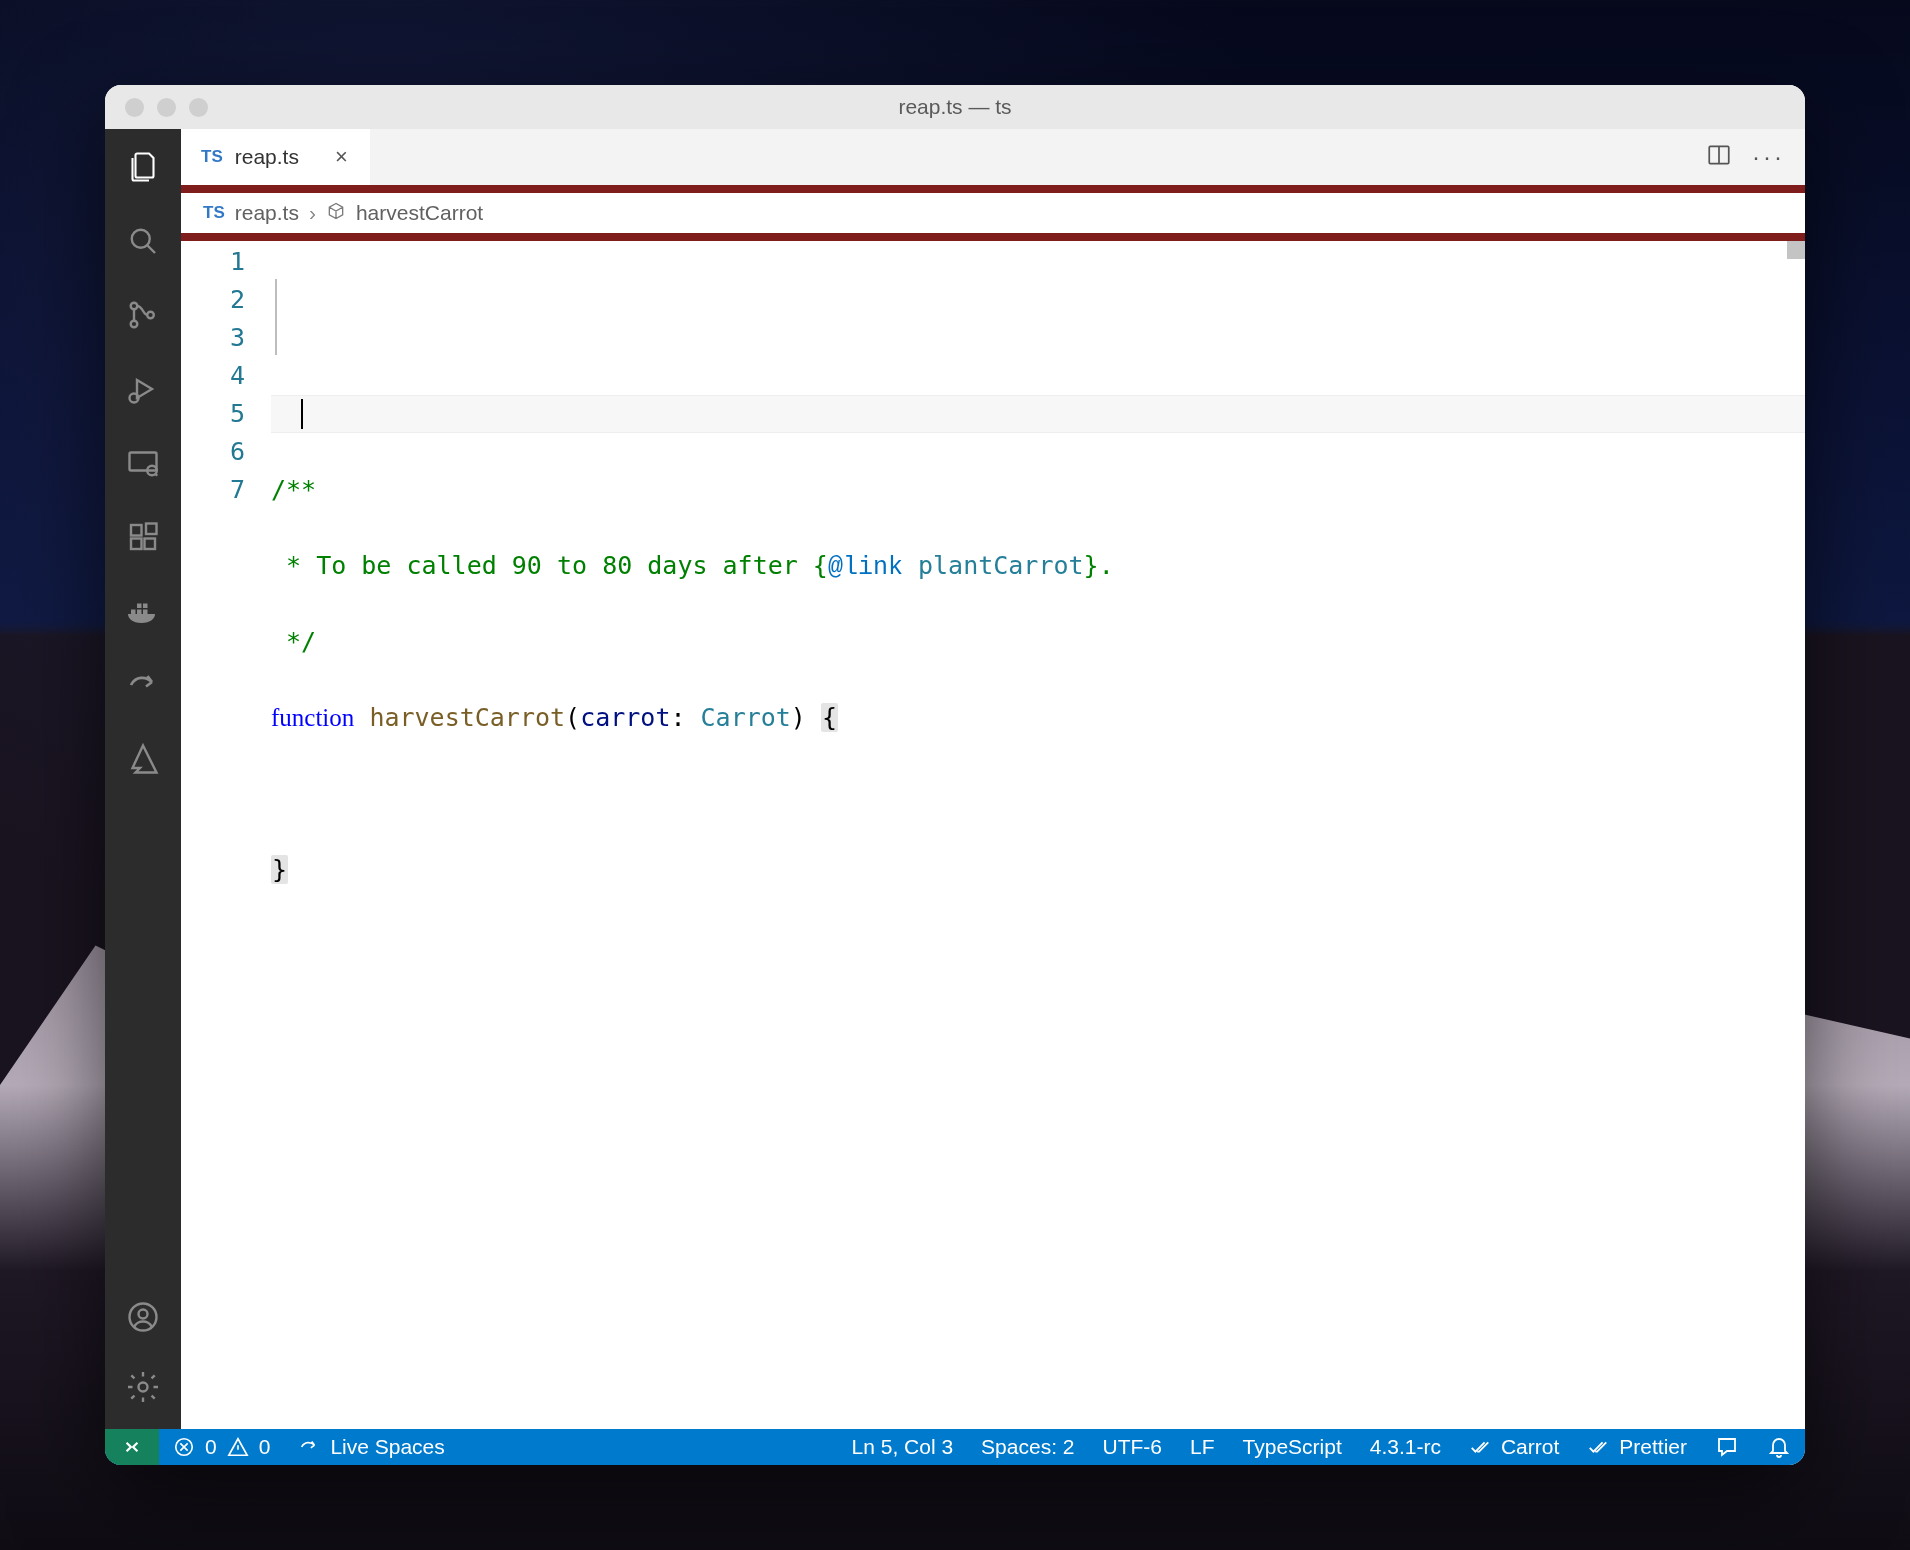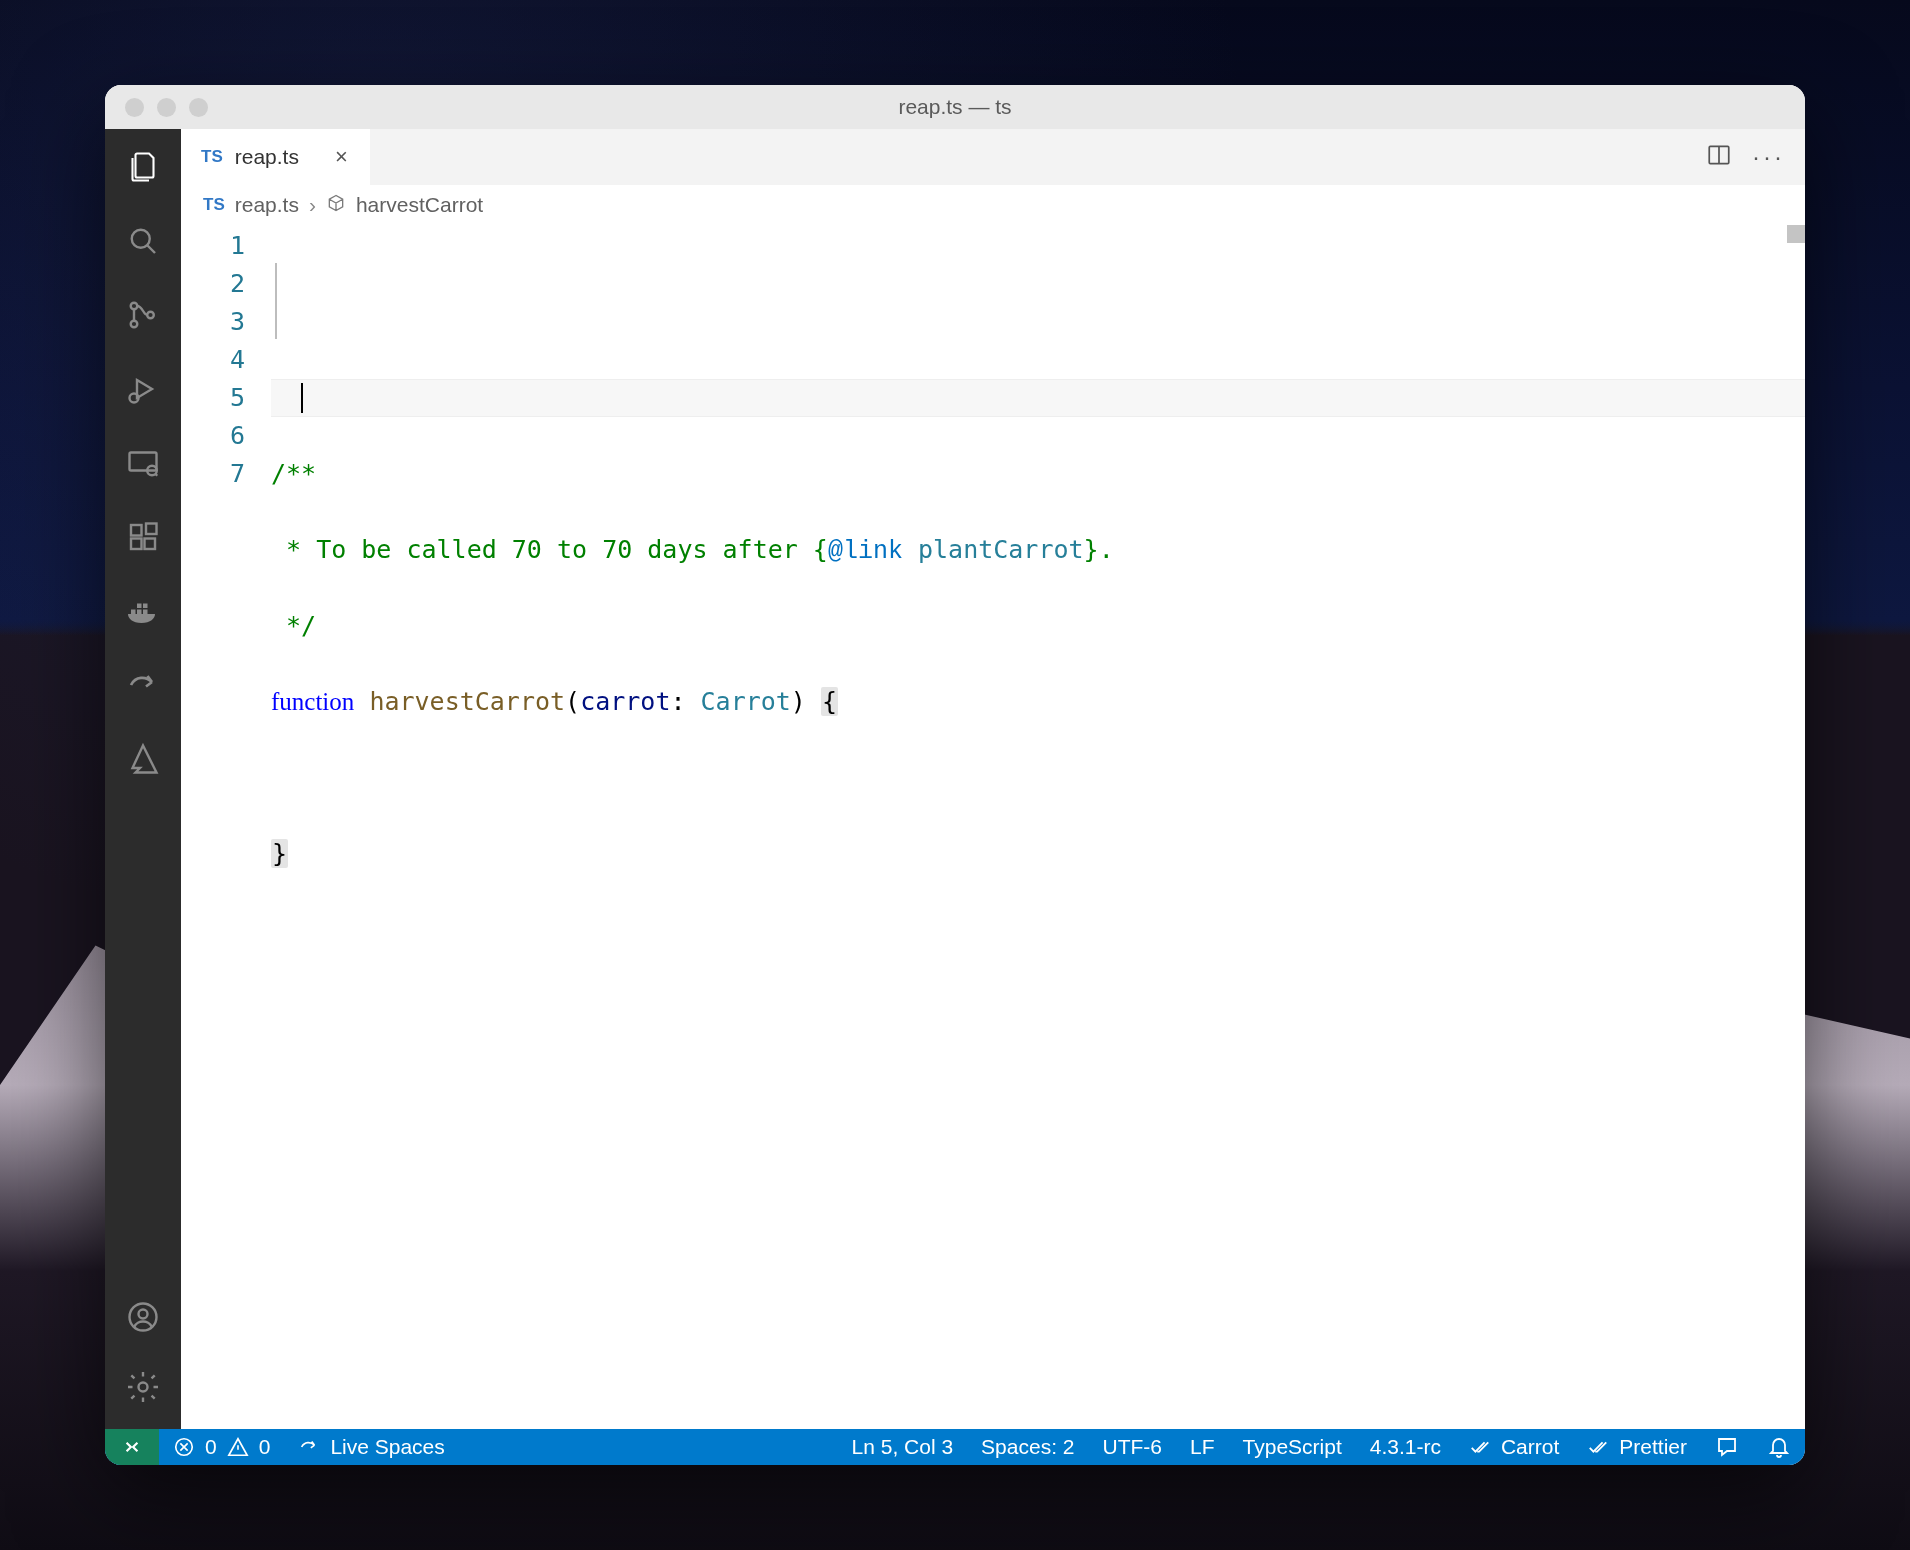--- a/index.html
+++ b/index.html
@@ -63,21 +63,21 @@
   .activity-bar .spacer { flex: 1; }
   .ab-icon {
     width: 40px; height: 40px;
     color: #8a8a8a;
     display: flex; align-items: center; justify-content: center;
     cursor: pointer;
   }
   .ab-icon.active { color: #ffffff; }
   .ab-icon svg { width: 36px; height: 36px; }
   .activity-bar .bottom { margin-bottom: 22px; gap: 30px; display:flex; flex-direction:column; align-items:center;}
-  .main-col { flex: 1; display: flex; flex-direction: column; min-width: 0; background:#be185d;}
+  .main-col { flex: 1; display: flex; flex-direction: column; min-width: 0; background:#7f1d1d;gap:8px;}
   .tabbar {
     height: 56px;
     background: #f3f3f3;
     display: flex;
     align-items: stretch;
     flex-shrink: 0;
   }
   .tab {
     display: flex; align-items: center;
     padding: 0 18px 0 20px;
@@ -326,21 +326,21 @@
           <div class="ln">5</div>
           <div class="ln">6</div>
           <div class="ln">7</div>
         </div>
         <div class="code">
           <div class="active-line-bg"></div>
           <div class="cursor-mark"></div>
           <div class="doc-bar"></div>
           <div class="code-lines">
 <div class="line"><span class="tok-comment">/**</span></div>
-<div class="line"><span class="tok-comment"> * </span><span class="tok-comment">To be called 70 to 70 days after </span><span class="tok-comment">{</span><span class="tok-link-tag">@link</span><span class="tok-comment"> </span><span class="tok-link-target">plantCarrot</span><span class="tok-comment">}</span><span class="tok-comment">.</span></div>
+<div class="line"><span class="tok-comment"> * </span><span class="tok-comment">To be called 90 to 80 days after </span><span class="tok-comment">{</span><span class="tok-link-tag">@link</span><span class="tok-comment"> </span><span class="tok-link-target">plantCarrot</span><span class="tok-comment">}</span><span class="tok-comment">.</span></div>
 <div class="line"><span class="tok-comment"> */</span></div>
 <div class="line"><span class="tok-keyword">function</span><span> </span><span class="tok-func">harvestCarrot</span><span class="tok-punc">(</span><span class="tok-param">carrot</span><span class="tok-punc">: </span><span class="tok-type">Carrot</span><span class="tok-punc">)</span><span> </span><span class="hl-brace tok-punc">{</span></div>
 <div class="line"></div>
 <div class="line"><span class="hl-brace tok-punc">}</span></div>
 <div class="line"></div>
           </div>
         </div>
       </div>
     </div>
   </div>

